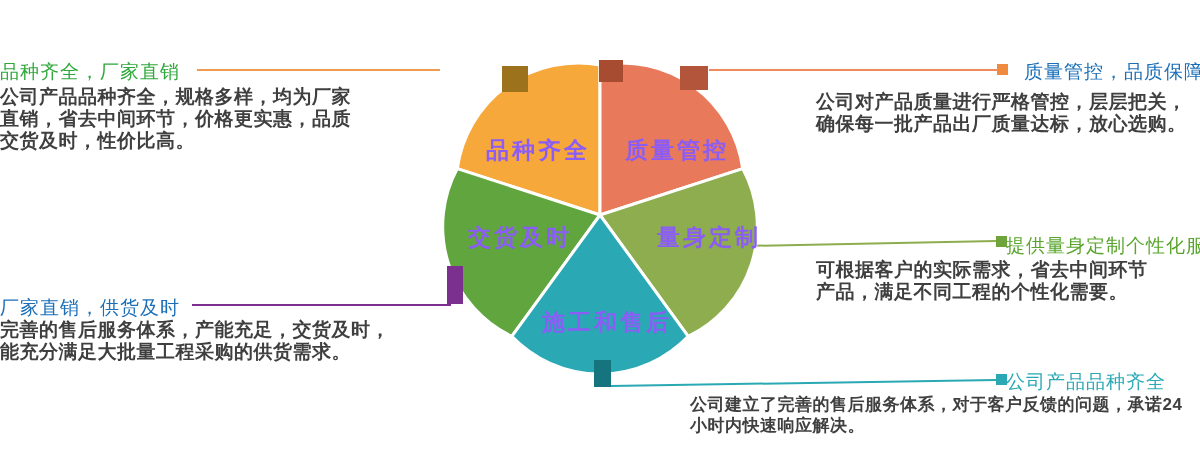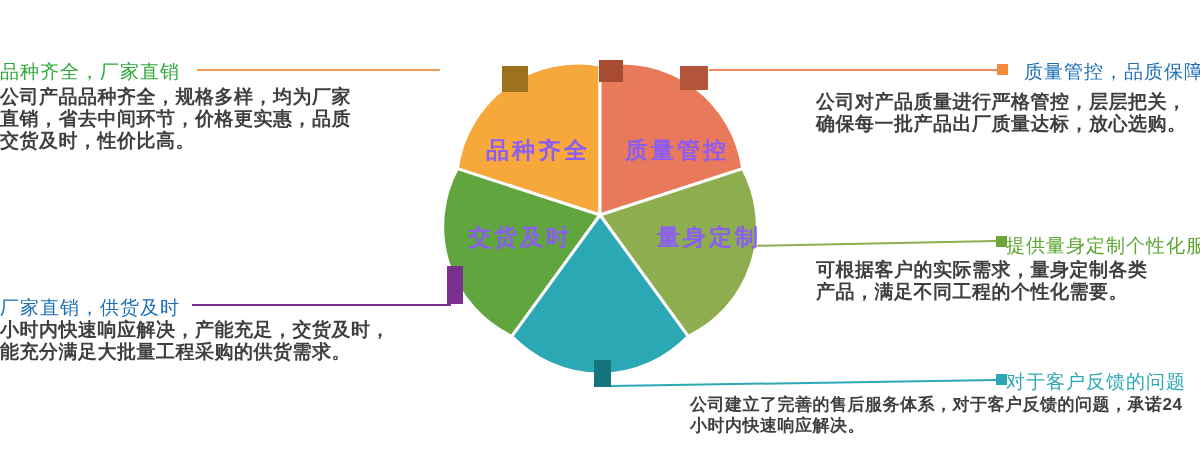--- a/index.html
+++ b/index.html
@@ -67,35 +67,36 @@
     <rect x="599" y="60" width="24" height="22" fill="#A84C31"></rect>
     <rect x="680" y="66" width="28" height="24" fill="#B2553B"></rect>
     <rect x="447" y="266" width="16" height="38" fill="#7B2F8F"></rect>
     <rect x="594" y="360" width="17" height="27" fill="#15747E"></rect>
   </svg>
 
   <div class="petal-label pl-variety">品种齐全</div>
   <div class="petal-label pl-quality">质量管控</div>
   <div class="petal-label pl-capacity">交货及时</div>
   <div class="petal-label pl-custom">量身定制</div>
+  <div class="petal-label pl-service">施工和售后</div>
 
   <div class="co-title t-green tl-title">品种齐全，厂家直销</div>
   <div class="co-body tl-body">公司产品品种齐全，规格多样，均为厂家
 直销，省去中间环节，价格更实惠，品质
 交货及时，性价比高。</div>
 
   <div class="co-title t-blue tr-title">质量管控，品质保障</div>
   <div class="co-body tr-body">公司对产品质量进行严格管控，层层把关，
 确保每一批产品出厂质量达标，放心选购。</div>
 
   <div class="co-title t-blue ml-title">厂家直销，供货及时</div>
-  <div class="co-body ml-body">小时内快速响应解决，产能充足，交货及时，
+  <div class="co-body ml-body">完善的售后服务体系，产能充足，交货及时，
 能充分满足大批量工程采购的供货需求。</div>
 
   <div class="co-title t-apple mr-title">提供量身定制个性化服务</div>
-  <div class="co-body mr-body">可根据客户的实际需求，量身定制各类
+  <div class="co-body mr-body">可根据客户的实际需求，省去中间环节
 产品，满足不同工程的个性化需要。</div>
 
-  <div class="co-title t-teal br-title">对于客户反馈的问题</div>
+  <div class="co-title t-teal br-title">公司产品品种齐全</div>
   <div class="co-body br-body">公司建立了完善的售后服务体系，对于客户反馈的问题，承诺24
 小时内快速响应解决。</div>
 
 </div>
 
 </body></html>

